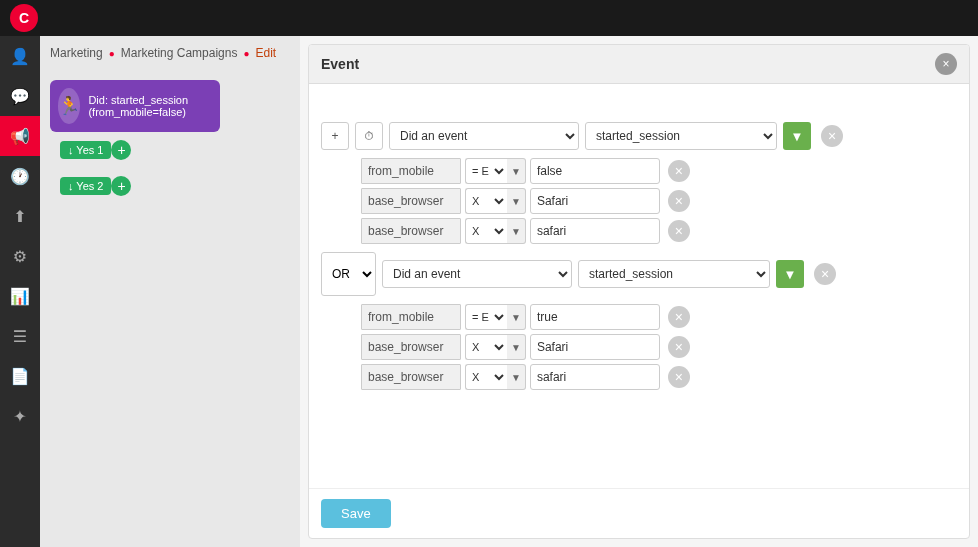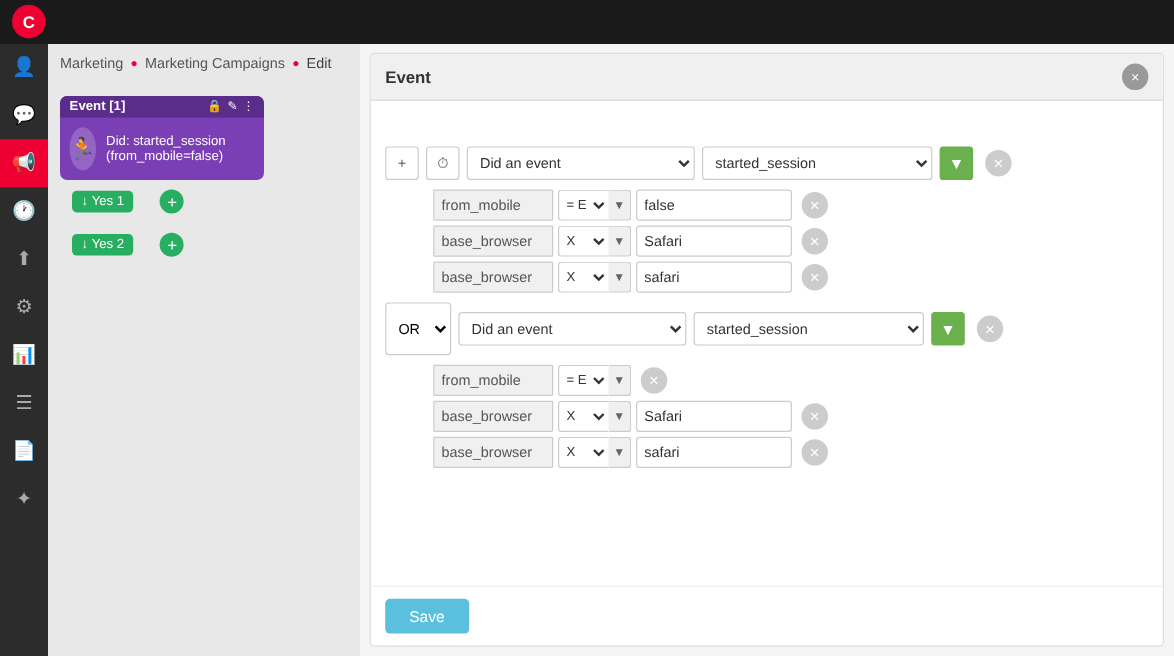--- a/index.html
+++ b/index.html
@@ -15,33 +15,33 @@
     .sidebar-item.active { background: #e03; color: white; }
     .sidebar-icon { font-size: 16px; }
 
     
     .main { margin-top: 36px; display: flex; flex: 1; overflow: hidden; }
 
     
     .canvas-area { width: 260px; background: #e8e8e8; flex-shrink: 0; padding: 10px; position: relative; }
     .breadcrumb { font-size: 12px; color: #555; margin-bottom: 20px; display: flex; align-items: center; gap: 6px; }
     .breadcrumb-sep { color: #e03; font-size: 10px; }
-    .breadcrumb .edit { color: #404040; }
+    .breadcrumb .edit { color: #c2410c; }
 
     
     .node-container { position: relative; margin-top: 8px; }
     .event-node { background: #7b3fb5; border-radius: 6px; padding: 0; width: 170px; overflow: hidden; }
     .event-node-header { background: #5a2d8a; color: white; font-size: 11px; padding: 3px 8px; display: flex; align-items: center; justify-content: space-between; }
     .event-node-title { font-weight: 600; }
     .event-node-icons { display: flex; gap: 4px; align-items: center; }
     .event-node-body { display: flex; align-items: center; padding: 8px; gap: 8px; }
     .event-node-icon-circle { width: 36px; height: 36px; background: rgba(255,255,255,0.2); border-radius: 50%; display: flex; align-items: center; justify-content: center; color: white; font-size: 18px; }
     .event-node-text { color: white; font-size: 11px; }
     .yes-btn { background: #27ae60; color: white; border: none; border-radius: 4px; padding: 3px 8px; font-size: 11px; cursor: pointer; display: inline-flex; align-items: center; gap: 3px; }
-    .branch-row { display: flex; align-items: center; gap: 22px; margin-top: 8px; }
+    .branch-row { display: flex; align-items: center; gap: 0; margin-top: 8px; }
     .add-btn { width: 20px; height: 20px; background: #27ae60; border-radius: 50%; color: white; border: none; cursor: pointer; display: flex; align-items: center; justify-content: center; font-size: 14px; line-height: 1; }
 
     
     .panel { flex: 1; background: #f5f5f5; overflow: hidden; position: relative; }
     .panel-inner { background: white; margin: 8px; border-radius: 4px; border: 1px solid #ddd; height: calc(100% - 16px); overflow: hidden; display: flex; flex-direction: column; gap: 26px; }
     .panel-header { background: #f0f0f0; padding: 8px 12px; display: flex; align-items: center; justify-content: space-between; border-bottom: 1px solid #ddd; }
     .panel-title { font-size: 14px; font-weight: 600; color: #333; }
     .close-btn { width: 22px; height: 22px; background: #999; border-radius: 50%; color: white; border: none; cursor: pointer; display: flex; align-items: center; justify-content: center; font-size: 12px; }
     .panel-body { flex: 1; overflow-y: auto; padding: 12px; }
     .panel-footer { padding: 10px 12px; border-top: 1px solid #eee; }
@@ -126,28 +126,20 @@
     <div class="breadcrumb">
       <span>Marketing</span>
       <span class="breadcrumb-sep">●</span>
       <span>Marketing Campaigns</span>
       <span class="breadcrumb-sep">●</span>
       <span class="edit">Edit</span>
     </div>
 
     <div class="node-container">
       <div class="event-node">
-        <div class="event-node-header">
-          <span class="event-node-title">Event [1]</span>
-          <div class="event-node-icons">
-            <span style="font-size:10px;">🔒</span>
-            <span style="font-size:10px; cursor:pointer;">✎</span>
-            <span style="font-size:10px; cursor:pointer;">⋮</span>
-          </div>
-        </div>
         <div class="event-node-body">
           <div class="event-node-icon-circle">🏃</div>
           <div class="event-node-text">Did: started_session (from_mobile=false)</div>
         </div>
       </div>
 
       <div class="branch-row" style="margin-top:8px; margin-left:10px;">
         <button class="yes-btn">
           <span>↓ Yes 1</span>
         </button>
@@ -248,20 +240,21 @@
 
           <div class="filter-row">
             <div class="filter-label">from_mobile</div>
             <div class="filter-op">
               <select class="op-select">
                 <option>= E</option>
                 <option>X</option>
               </select>
               <div class="op-arrow">▼</div>
             </div>
+            <input class="filter-value" value="true" style="">
             <button class="remove-btn">×</button>
           </div>
 
           <div class="filter-row">
             <div class="filter-label">base_browser</div>
             <div class="filter-op">
               <select class="op-select">
                 <option>X</option>
                 <option>= E</option>
               </select>

